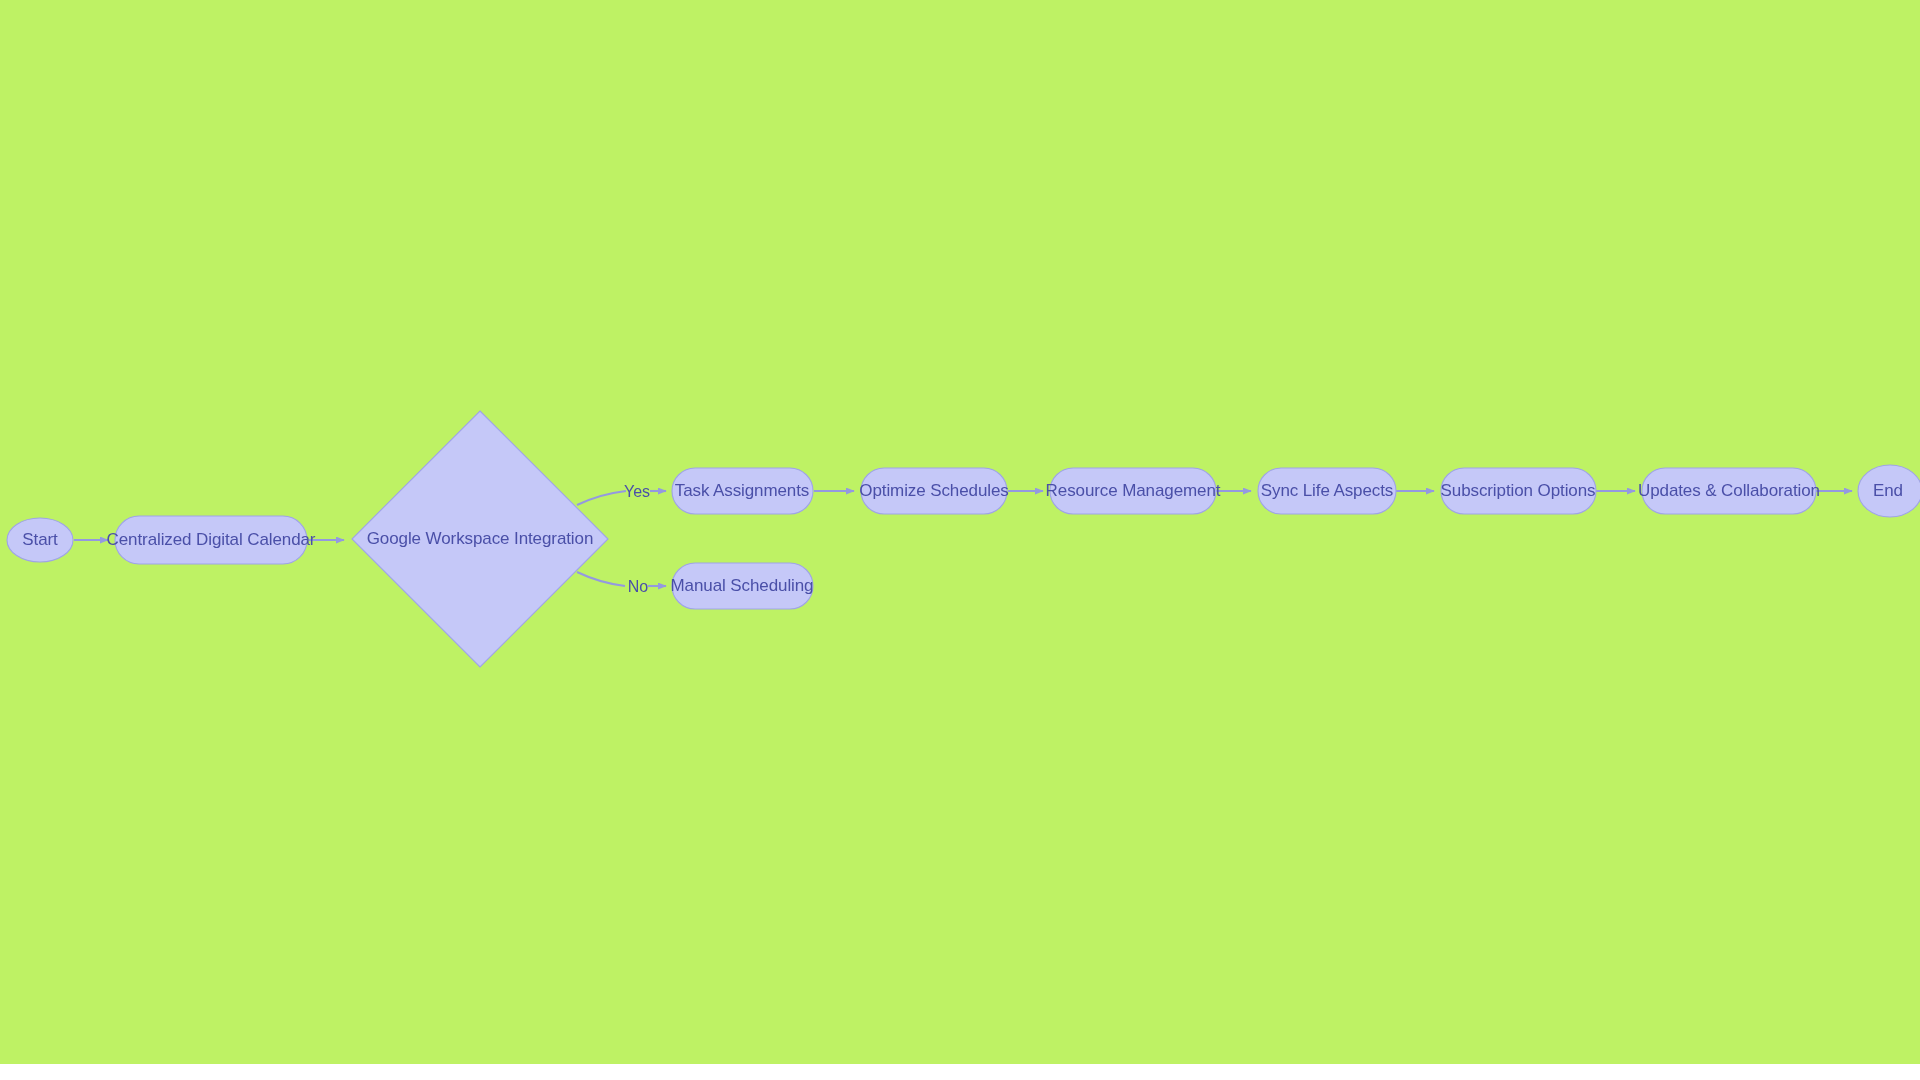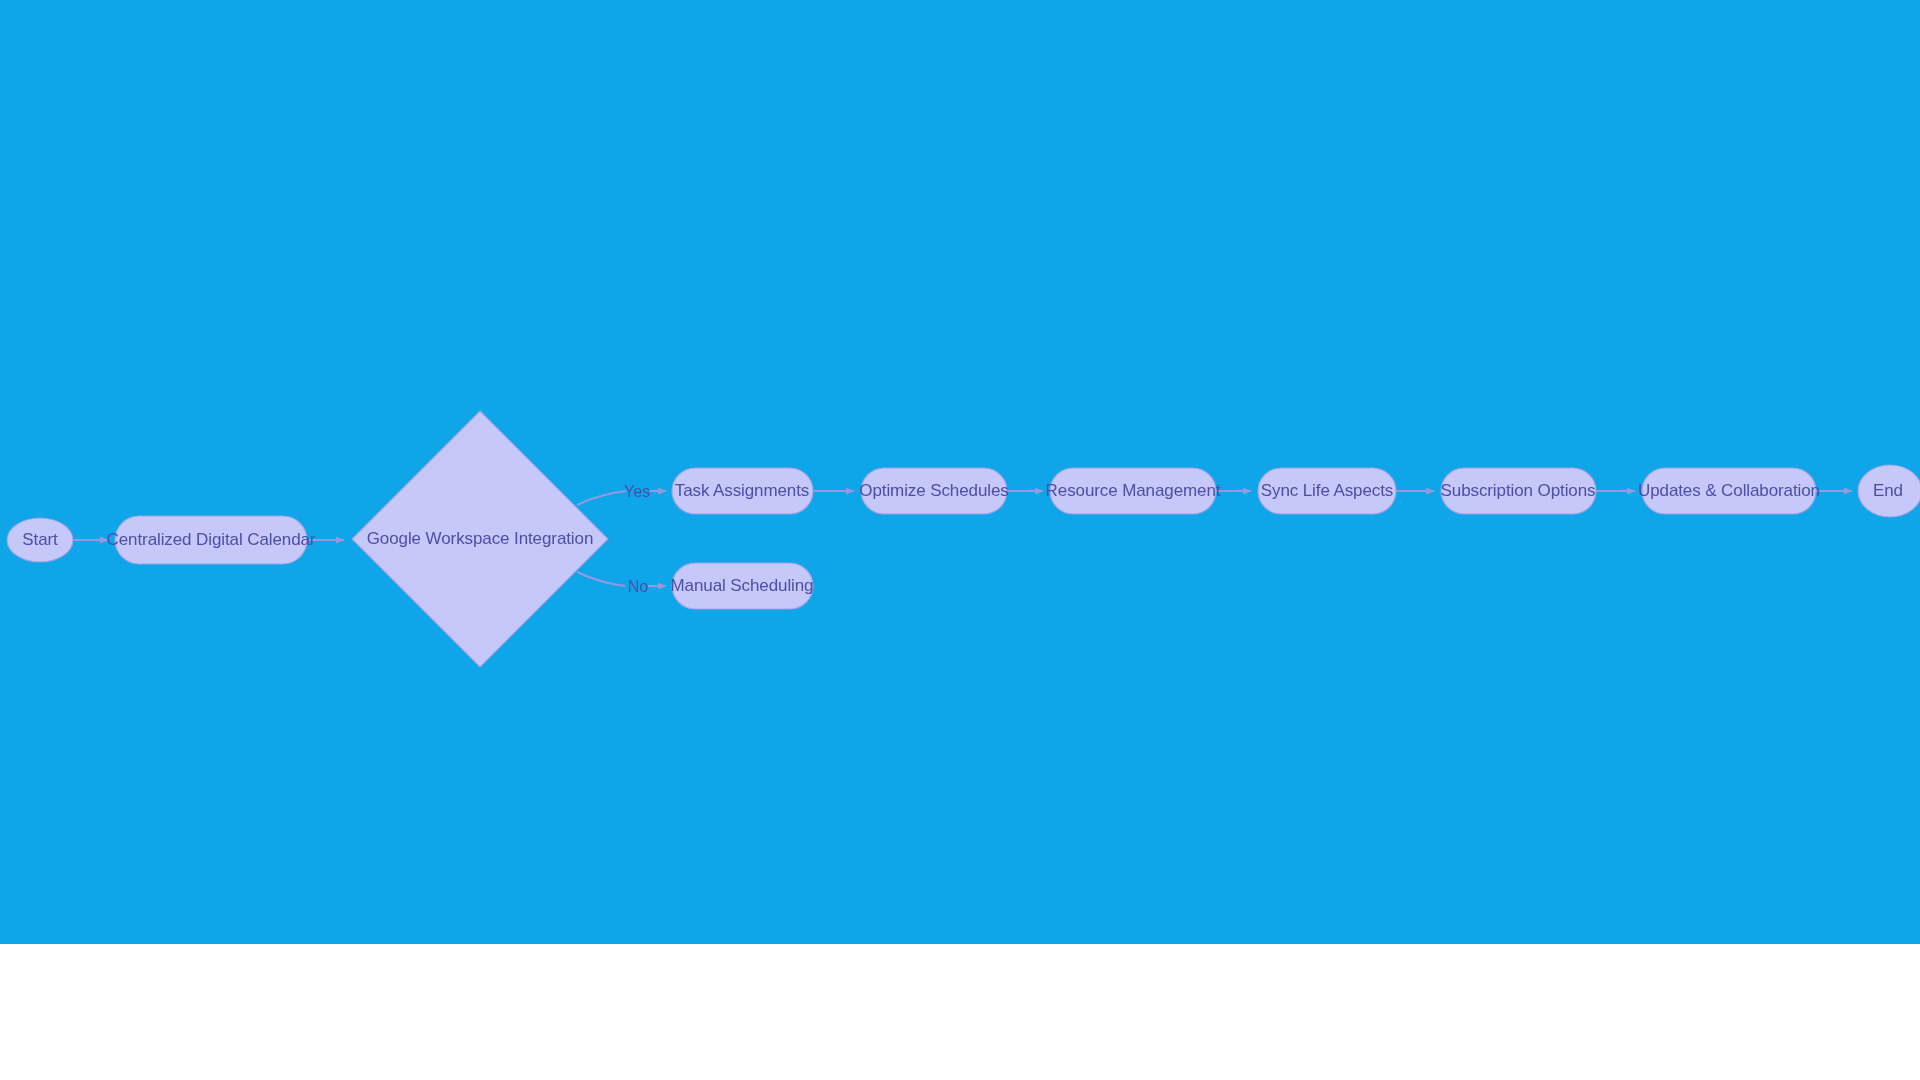--- a/index.html
+++ b/index.html
@@ -10,22 +10,22 @@
   }
   body {
     width: 1920px;
     height: 1080px;
     overflow: hidden;
     font-family: "Liberation Sans", sans-serif;
   }
   #canvas-wrap {
     position: relative;
     width: 1920px;
-    height: 944px;
-    background: #0ea5e9;
+    height: 1064px;
+    background: #bef264;
   }
   svg#flowchart {
     position: absolute;
     left: 0;
     top: 0;
     width: 1920px;
     height: 1080px;
     display: block;
   }
   .node-shape {

